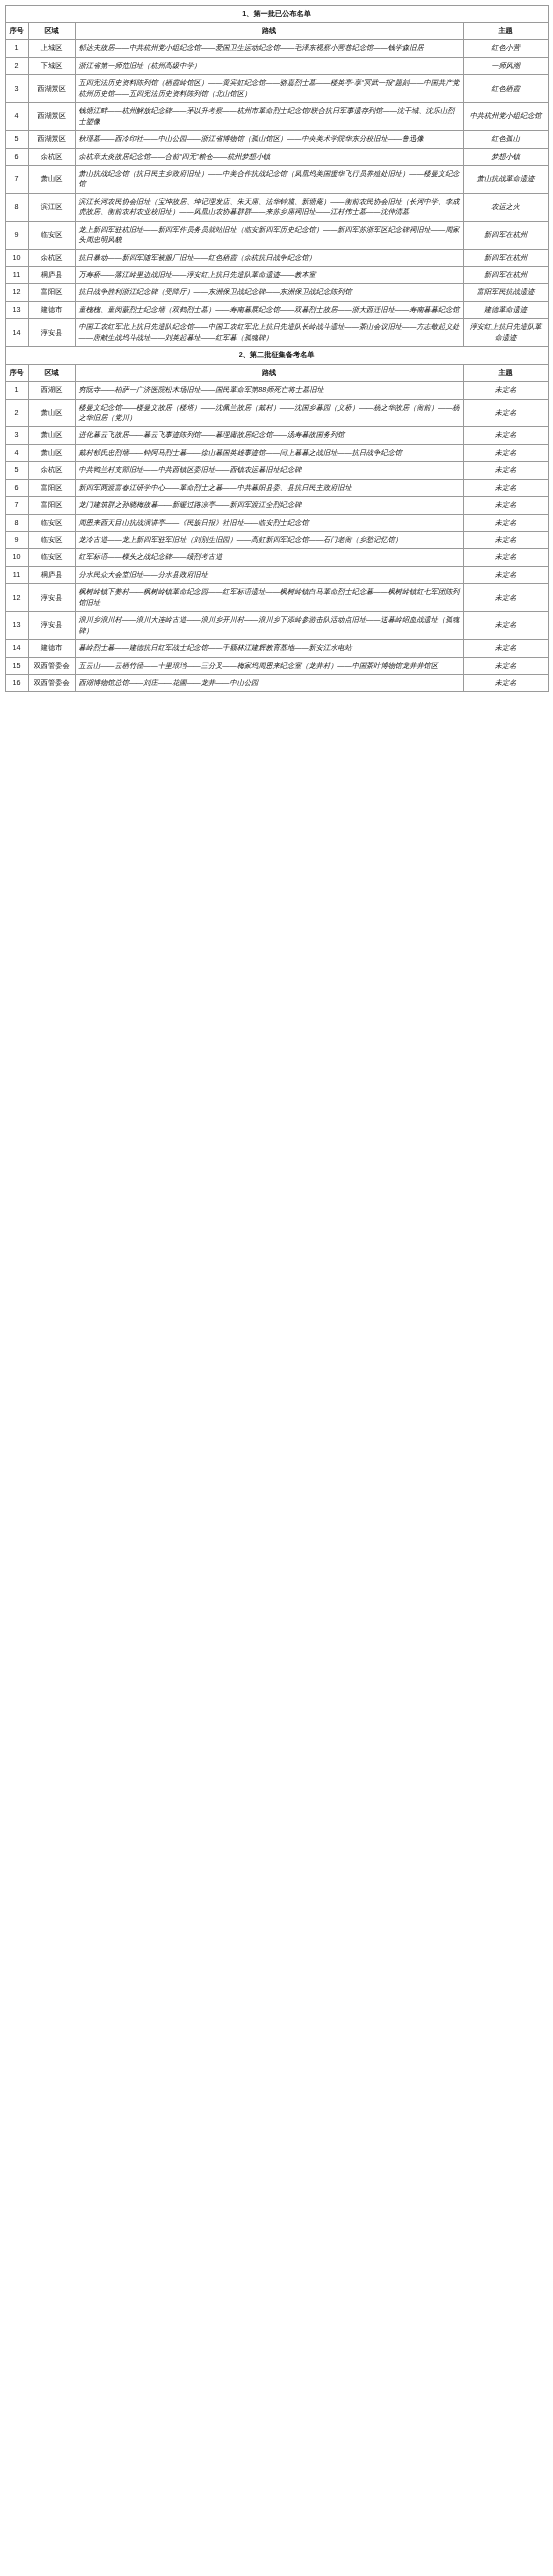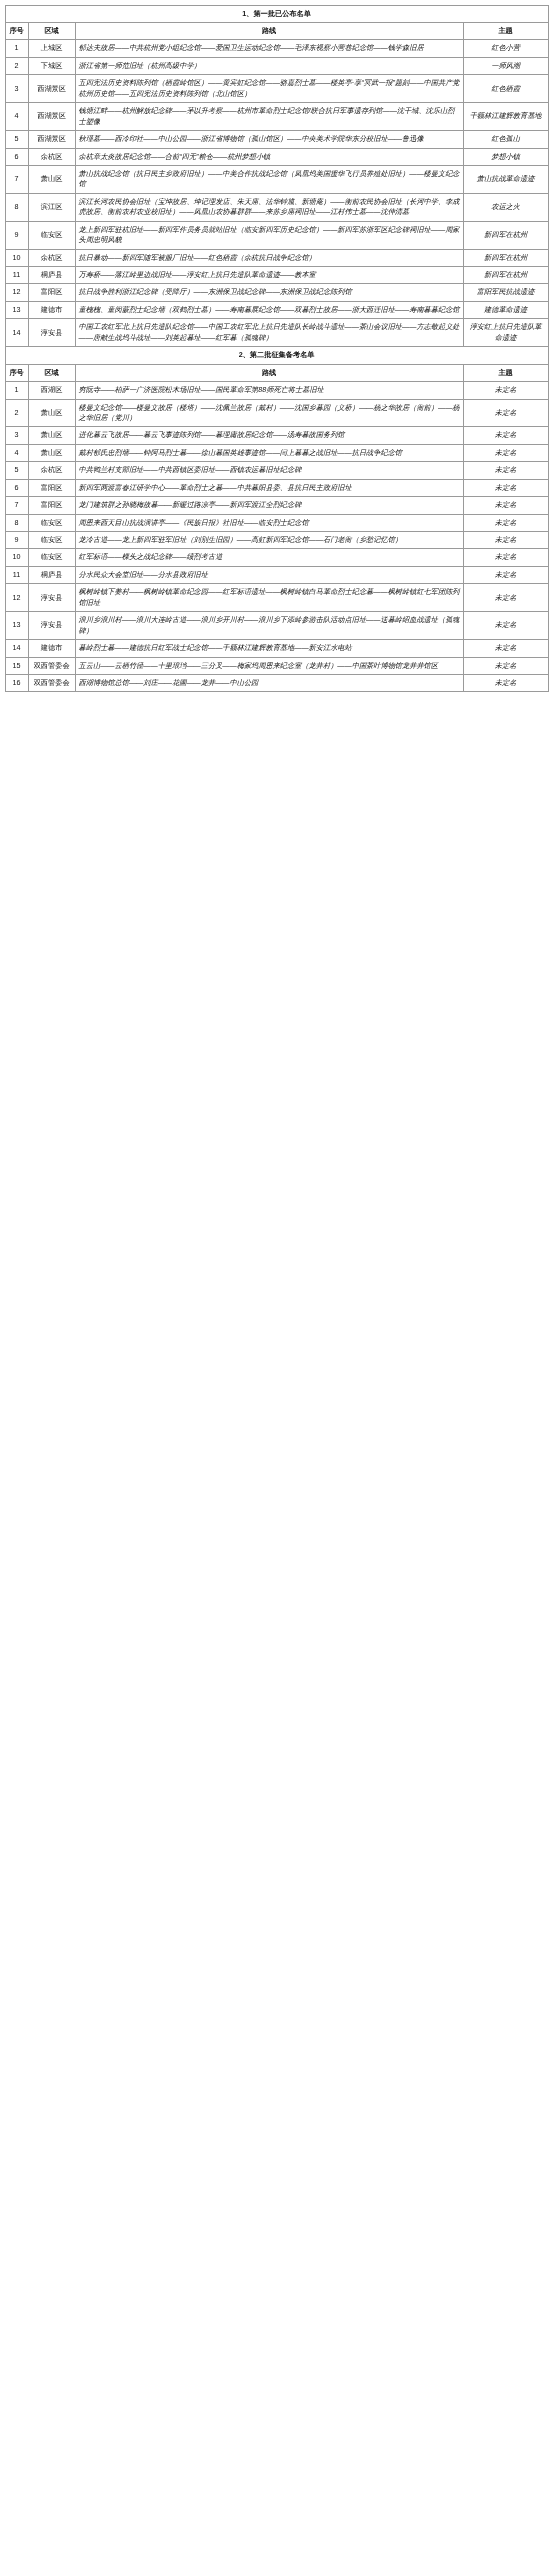--- a/index.html
+++ b/index.html
@@ -104,21 +104,21 @@
       <tr>
         <td class="c-num">3</td>
         <td class="c-region">西湖景区</td>
         <td class="c-route route-cell">五四宪法历史资料陈列馆（栖霞岭馆区）——黄宾虹纪念馆——骆嘉烈士墓——楼英亭·享“冥武一报”题刻——中国共产党杭州历史馆——五四宪法历史资料陈列馆（北山馆区）</td>
         <td class="c-theme">红色栖霞</td>
       </tr>
       <tr>
         <td class="c-num">4</td>
         <td class="c-region">西湖景区</td>
         <td class="c-route route-cell">钱塘江畔——杭州解放纪念碑——茅以升考察——杭州市革命烈士纪念馆/联合抗日军事遗存列馆——沈干城、沈乐山烈士塑像</td>
-        <td class="c-theme">千额林江建辉教育基地</td>
+        <td class="c-theme">中共杭州党小组纪念馆</td>
       </tr>
       <tr>
         <td class="c-num">5</td>
         <td class="c-region">西湖景区</td>
         <td class="c-route route-cell">秋瑾墓——西冷印社——中山公园——浙江省博物馆（孤山馆区）——中央美术学院华东分校旧址——鲁迅像</td>
         <td class="c-theme">红色孤山</td>
       </tr>
       <tr>
         <td class="c-num">6</td>
         <td class="c-region">余杭区</td>

